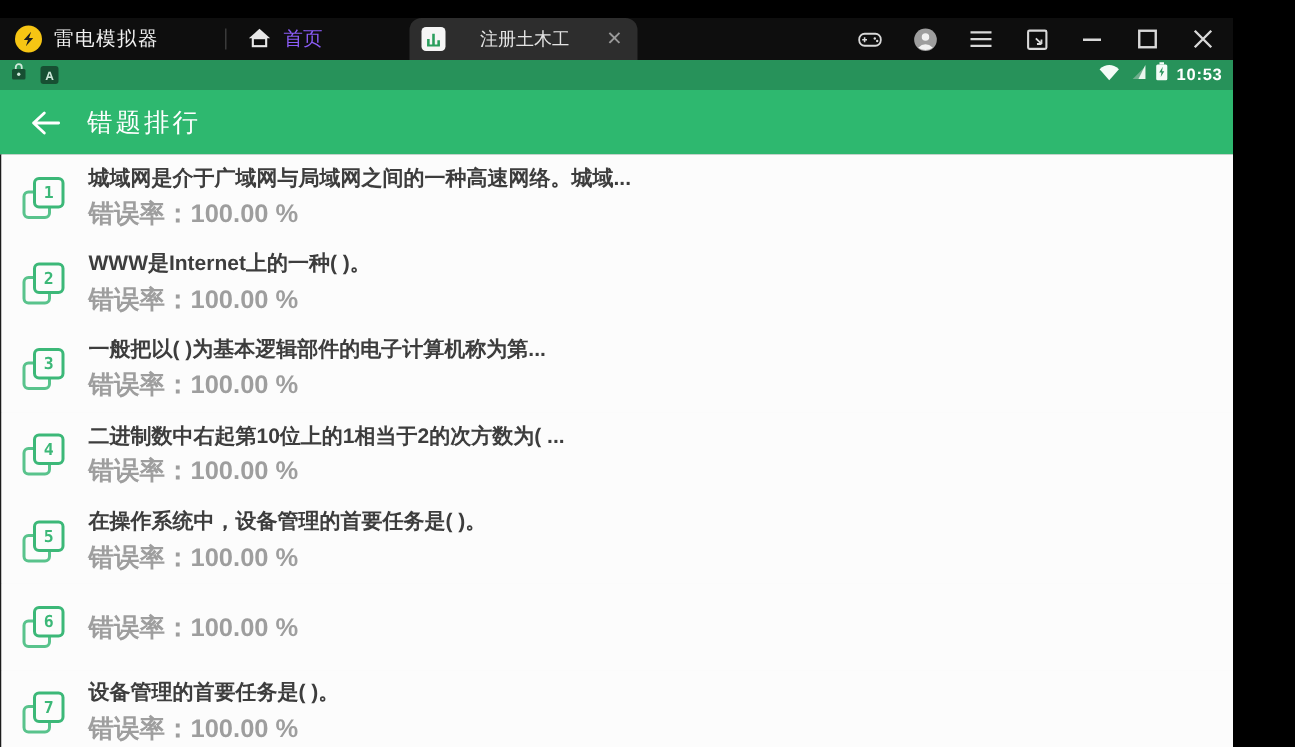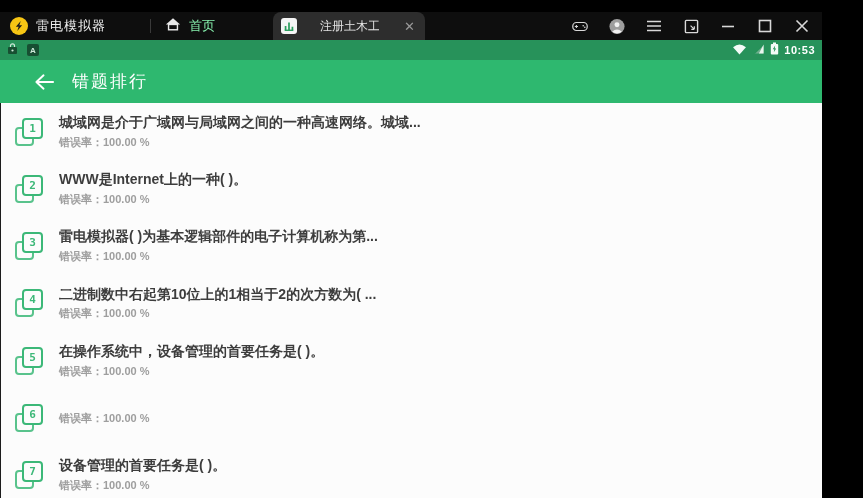--- a/index.html
+++ b/index.html
@@ -8,53 +8,53 @@
 
   .window { width:809px; height:498px; display:flex; flex-direction:column;margin-top:12px; }
   .main   { width:822px; display:flex; flex-direction:column; }
 
   
   .titlebar { height:28px; background:#0e0e0e; display:flex; align-items:center; padding-left:10px; flex:none; }
   .logo { width:18px; height:18px; border-radius:50%; background:#f6c514; display:flex; align-items:center; justify-content:center; flex:none; }
   .logo svg { display:block; }
   .appname { color:#f2f2f2; font-size:13px; margin-left:8px; letter-spacing:1px; }
   .tb-divider { width:1px; height:14px; background:#3a3a3a; margin:0 14px 0 44px; }
-  .home-btn { display:flex; align-items:flex-start; gap:8px; color:#86efac; font-size:13px; cursor:default; }
+  .home-btn { display:flex; align-items:center; gap:8px; color:#8b5cf6; font-size:13px; cursor:default; }
   .tab { margin-left:58px; height:28px; width:152px; background:#2d2d2d; border-radius:8px 8px 0 0;
          display:flex; align-items:center; padding:0 8px; gap:23px; }
   .tab-icon { width:16px; height:16px; border-radius:3px; background:#f5f5f5; display:flex; align-items:center; justify-content:center; flex:none; }
   .tab-title { color:#e3e3e3; font-size:12px; white-space:nowrap; overflow:hidden; flex:1; }
   .tab-close { color:#9a9a9a; font-size:13px; padding:0 2px; }
   .tb-right { margin-left:auto; display:flex; align-items:center; gap:21px; padding-right:12px; color:#d8d8d8; }
   .tb-right .wicon { display:flex; align-items:center; justify-content:center; width:16px; height:16px; }
 
   
   .statusbar { height:20px; background:#27925a; display:flex; align-items:center; padding:0 7px; flex:none; }
   .sb-left { display:flex; align-items:center; gap:9px; }
   .badge-a { width:12px; height:12px; background:#174f32; border-radius:2px; color:#cfe9da; font-size:8px; font-weight:bold;
              display:flex; align-items:center; justify-content:center; }
   .sb-right { margin-left:auto; display:flex; align-items:center; gap:5px;text-align:center; }
   .sb-time { color:#ffffff; font-size:11px; font-weight:bold; letter-spacing:.5px; }
 
   
-  .appheader { height:43px; background:#2eb86f; display:flex; align-items:center; padding-left:32px; flex:none; }
+  .appheader { height:43px; background:#2eb86f; display:flex; align-items:center; padding-left:18px; flex:none; }
   .back-arrow { width:24px; height:24px; display:flex; align-items:center; justify-content:center; }
   .apptitle { color:#ffffff; font-size:17px; font-weight:500; margin-left:16px; letter-spacing:2px; }
 
   
   .content { height:401px; background:#fafafa; display:flex; flex-direction:column; border-left:1px solid #1c1c1c; flex:none; }
   .row { flex:1; display:flex; align-items:center; padding-left:14px; background:#fcfcfc; }
   .numicon { position:relative; width:28px; height:28px; flex:none; }
   .numicon .back  { position:absolute; left:0; bottom:0; width:19px; height:19px; border:2.5px solid #3cb878; border-radius:4px; opacity:.85; }
   .numicon .front { position:absolute; right:0; top:0; width:21px; height:21px; border:2.5px solid #3cb878; border-radius:4px;
                     background:#fcfcfc; display:flex; align-items:center; justify-content:center; }
   .numicon .front span { color:#3cb878; font-size:11px; font-weight:bold; font-family:"DejaVu Sans Mono","Liberation Mono",monospace; }
   .rowtext { margin-left:16px; display:flex; flex-direction:column; gap:4px; min-width:0;font-weight:bold; }
   .rtitle { color:#3d3d3d; font-size:14px; line-height:1.2; white-space:nowrap; }
-  .rsub   { color:#9e9e9e; font-size:11px; }
+  .rsub   { color:#9e9e9e; font-size:17px; }
 
   .bottomstrip { height:6px; background:#131720; flex:none; }
 
   
   .sidebar { width:41px; background:#1a1a1a; display:flex; flex-direction:column; align-items:center; color:#cfcfcf; }
   .sb-cell { height:28px; display:flex; align-items:center; justify-content:center; width:100%; flex:none; }
   .tool { width:100%; height:52px; display:flex; align-items:center; justify-content:center; flex:none; }
   .tool.nav { height:50px; }
   .sb-spacer { flex:1; }
   .sidebar svg { display:block; }
@@ -210,21 +210,21 @@
   </div>
 
   <div class="row">
     <div class="numicon">
       <div class="back"></div>
       <div class="front">
               <span>3</span>
             </div>
     </div>
     <div class="rowtext">
-      <div class="rtitle">雷电模拟器(  )为基本逻辑部件的电子计算机称为第...</div>
+      <div class="rtitle">一般把以(  )为基本逻辑部件的电子计算机称为第...</div>
       <div class="rsub">错误率：100.00 %</div>
     </div>
   </div>
 
   <div class="row">
     <div class="numicon">
       <div class="back"></div>
       <div class="front">
               <span>4</span>
             </div>

